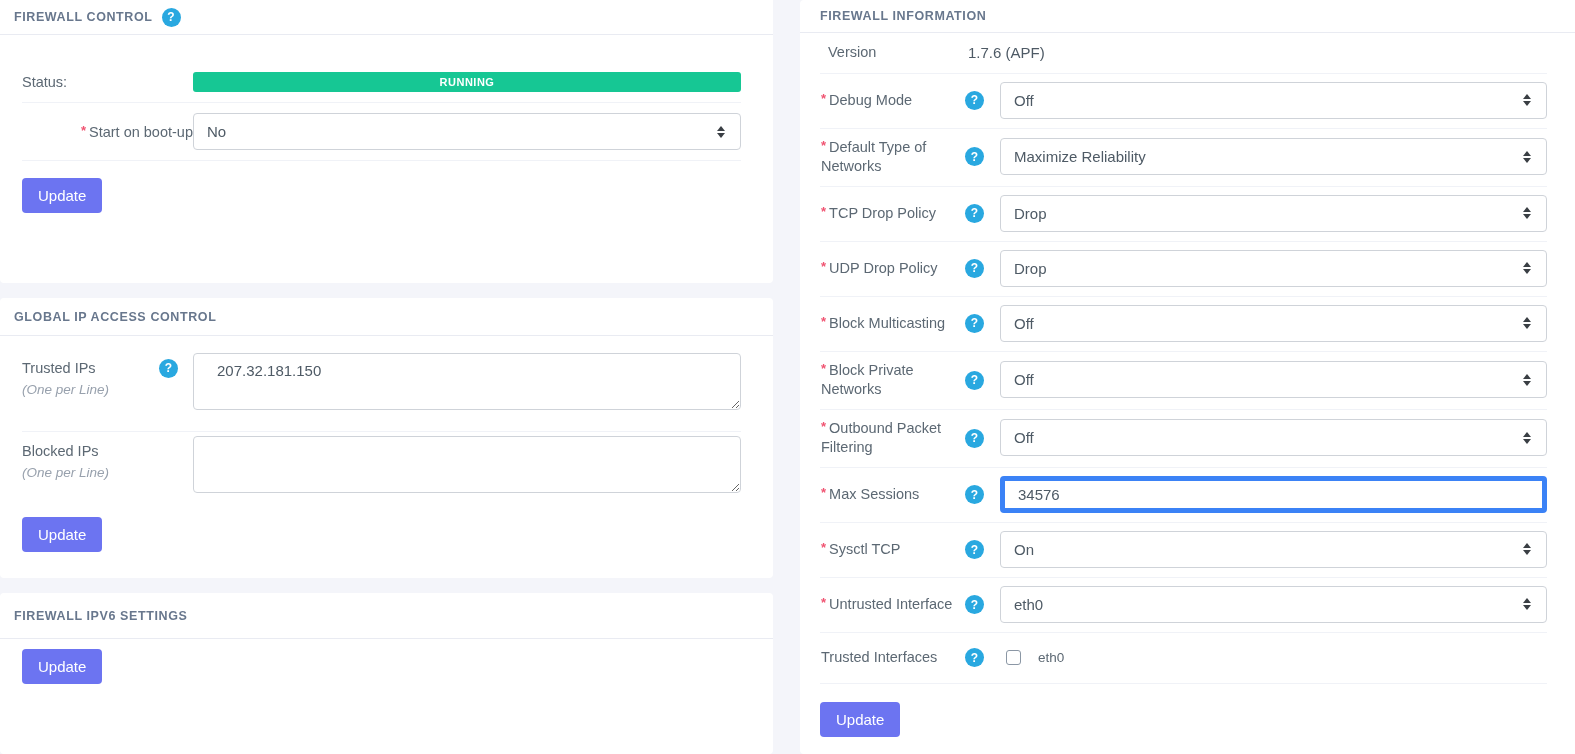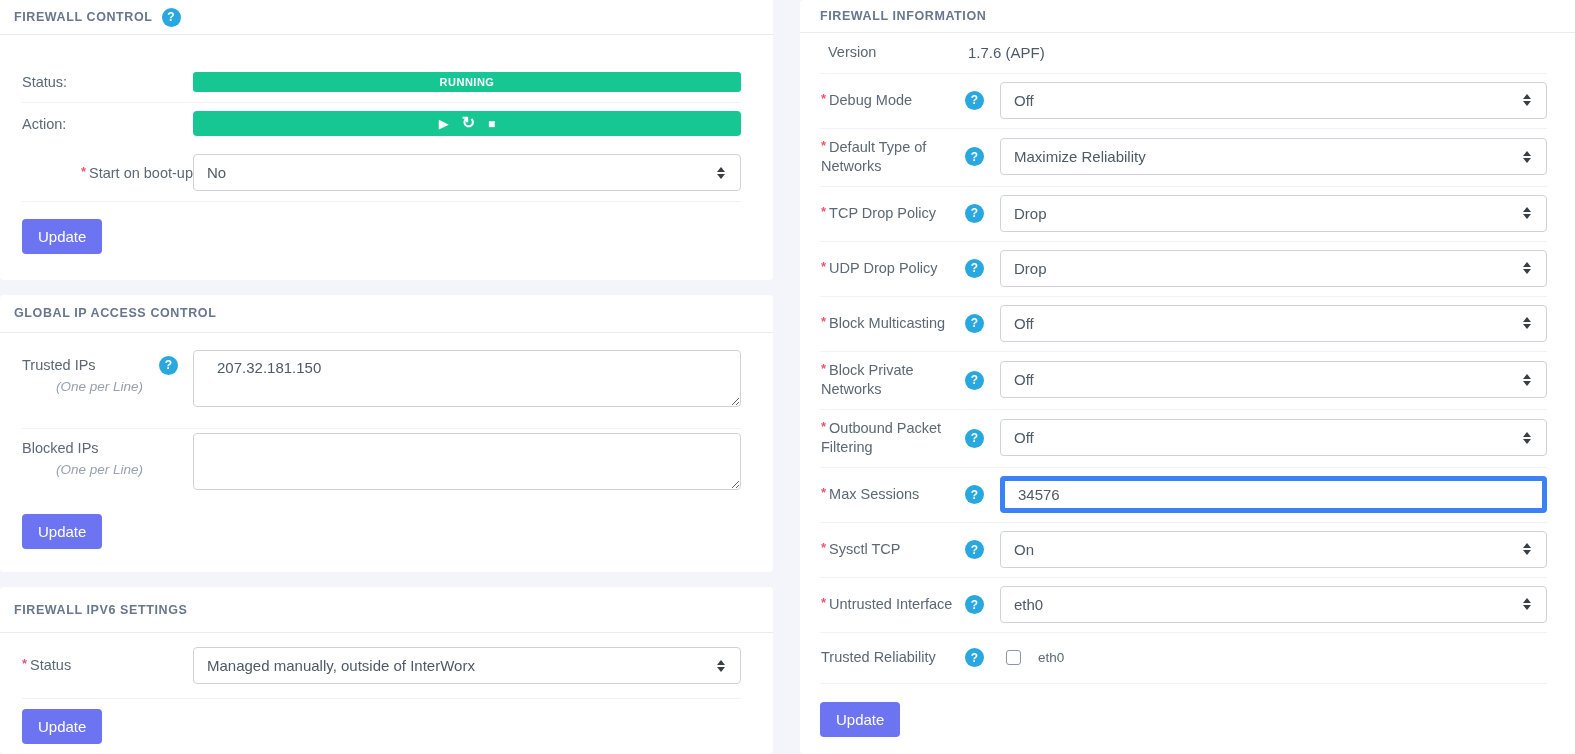--- a/index.html
+++ b/index.html
@@ -33,21 +33,21 @@
     display:inline-flex; align-items:center; justify-content:center;
     flex:none; cursor:pointer;
   }
   .req { color:#f05371; font-weight:700; margin-right:3px; font-size:13px; vertical-align:2px; }
 
   .row {
     display:flex; align-items:center;
     border-bottom:1px solid #f0f2f7;
   }
   .label-col { width:171px; flex:none; font-size:14.5px; color:#5c6873; line-height:1.4; }
-  .label-col .hint { font-size:13.5px; font-style:italic; color:#98a1ad; margin-top:3px;margin-left:34px; }
+  .label-col .hint { font-size:13.5px; font-style:italic; color:#98a1ad; margin-top:3px; }
   .label-flex { display:flex; align-items:flex-start; }
   .label-flex .help-icon { margin-left:auto; margin-right:15px; margin-top:1px; }
   .control-col { flex:1; }
 
   .statusbar {
     height:20px; border-radius:3px; background:#16c794;
     display:flex; align-items:center; justify-content:center;
     color:#fff; font-size:11px; font-weight:700; letter-spacing:.5px;
   }
   .actionbar {
@@ -150,30 +150,20 @@
         <span class="help-icon">?</span>
       </div>
       <div class="card-body">
         <div class="fc-spacer"></div>
         <div class="row fc-status">
           <div class="label-col">Status:</div>
           <div class="control-col">
             <div class="statusbar">RUNNING</div>
           </div>
         </div>
-        <div class="row fc-action">
-          <div class="label-col">Action:</div>
-          <div class="control-col">
-            <div class="actionbar">
-              <span class="ab-icon ab-play">▶</span>
-              <span class="ab-icon ab-restart">↻</span>
-              <span class="ab-icon ab-stop">■</span>
-            </div>
-          </div>
-        </div>
         <div class="row fc-boot">
           <div class="label-col">
             <span class="req">*</span><span>Start on boot-up</span>
           </div>
           <div class="control-col">
             <div class="select">
               <span>No</span>
               <span class="caret">
                   <i class="up"></i>
                   <i class="dn"></i>
@@ -217,34 +207,20 @@
           <button class="btn-update">Update</button>
         </div>
       </div>
     </section>
 
     <section class="card rounded" id="card-ipv6">
       <div class="card-head">
         <span class="title">FIREWALL IPV6 SETTINGS</span>
       </div>
       <div class="card-body">
-        <div class="row v6-status">
-          <div class="label-col">
-            <span class="req">*</span><span>Status</span>
-          </div>
-          <div class="control-col">
-            <div class="select">
-              <span>Managed manually, outside of InterWorx</span>
-              <span class="caret">
-                  <i class="up"></i>
-                  <i class="dn"></i>
-                </span>
-            </div>
-          </div>
-        </div>
         <div class="row v6-update">
           <button class="btn-update">Update</button>
         </div>
       </div>
     </section>
 
   </div>
 
   <div class="col-right">
     <section class="card" id="card-firewall-info">
@@ -368,21 +344,21 @@
           <div class="select">
             <span>eth0</span>
             <span class="caret">
                 <i class="up"></i>
                 <i class="dn"></i>
               </span>
           </div>
         </div>
 
         <div class="fi-row fi-trusted-if">
-          <div class="fi-label">Trusted Reliability</div>
+          <div class="fi-label">Trusted Interfaces</div>
           <div><span class="help-icon">?</span></div>
           <div class="checkbox-wrap">
             <span class="checkbox"></span>
             <span class="checkbox-label">eth0</span>
           </div>
         </div>
 
         <div class="fi-row fi-update">
           <button class="btn-update">Update</button>
         </div>

